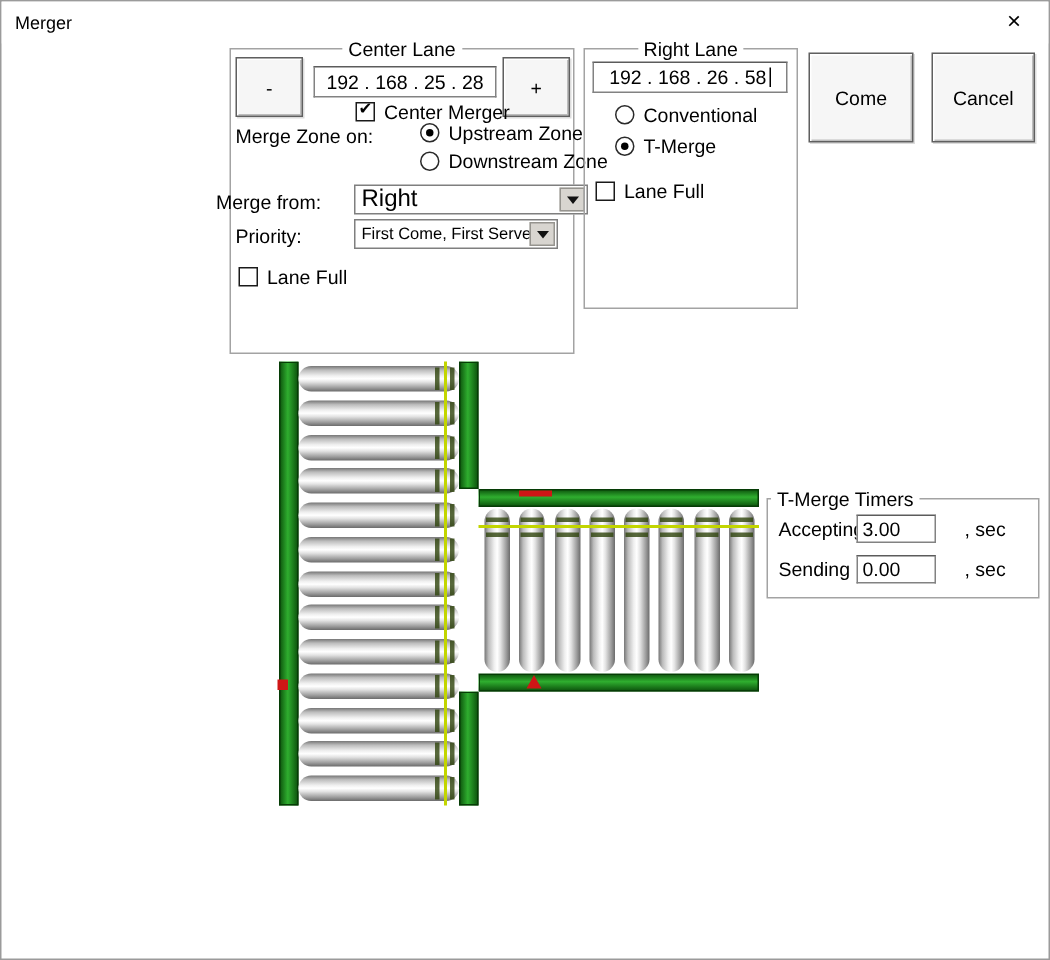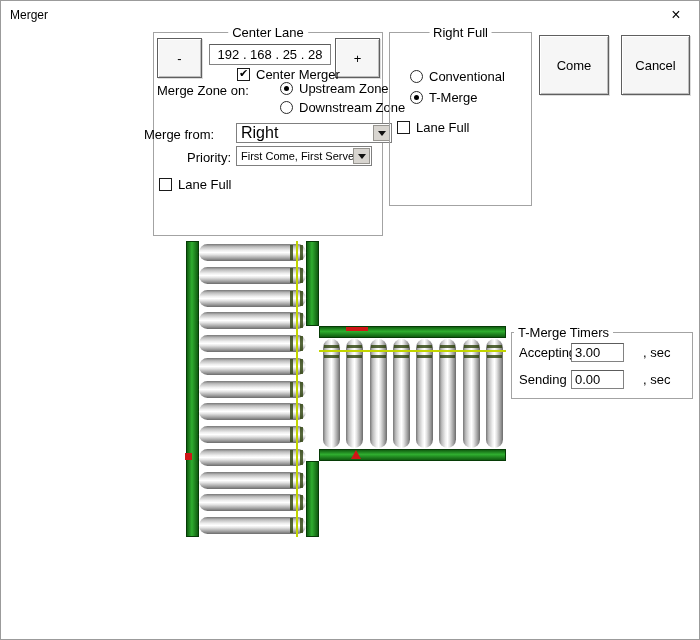--- a/index.html
+++ b/index.html
@@ -48,21 +48,21 @@
   #center-lane-full-row { left: 158px; top: 176px; }
   #right-lane-full-row  { left: 396px; top: 119px; }
   #upstream-row     { left: 279px; top: 80px; }
   #downstream-row   { left: 279px; top: 99px; }
   #conventional-row { left: 409px; top: 68px; }
   #tmerge-row       { left: 409px; top: 89px; }
   
   .lbl { position: absolute; font-size: 13px; white-space: nowrap; }
   #merge-zone-lbl  { left: 156px; top: 82px; }
   #merge-from-lbl  { left: 143px; top: 126px; }
-  #priority-lbl    { left: 156px; top: 149px; margin-left: 30px; }
+  #priority-lbl    { left: 156px; top: 149px; }
   
   .combo { position: absolute; background: #fff; border: 1px solid #7f7f7f;
     display: flex; align-items: center; padding: 0 20px 0 4px; overflow: hidden; white-space: nowrap; }
   #merge-from-combo { left: 235px; top: 122px; width: 156px; height: 20px; font-size: 16px; }
   #priority-combo   { left: 235px; top: 145px; width: 136px; height: 20px; font-size: 11px; }
   .combo-arrow { position: absolute; right: 1px; top: 1px; bottom: 1px; width: 17px; background: #d8d5d0;
     border: 1px solid #96948f; display: flex; align-items: center; justify-content: center; }
   .combo-arrow::after { content: ""; border-left: 4px solid transparent; border-right: 4px solid transparent; border-top: 5px solid #111; }
   
   .timer-row { position: absolute; display: flex; align-items: center; font-size: 13px; }
@@ -146,21 +146,25 @@
     <span>First Come, First Served</span>
     <span class="combo-arrow"></span>
   </div>
 
   <div class="check-row" id="center-lane-full-row">
     <span class="checkbox"></span>
     <span>Lane Full</span>
   </div>
 
   <div class="group" id="right-lane-group">
-    <span class="group-title gt-center">Right Full</span>
+    <span class="group-title gt-center">Right Lane</span>
+  </div>
+  <div class="field centered" id="right-ip">
+    <span>192 . 168 . 26 . 58</span>
+    <span class="caret"></span>
   </div>
   <div class="radio-row" id="conventional-row">
     <span class="radio"></span>
     <span>Conventional</span>
   </div>
   <div class="radio-row" id="tmerge-row">
     <span class="radio checked"></span>
     <span>T-Merge</span>
   </div>
   <div class="check-row" id="right-lane-full-row">

